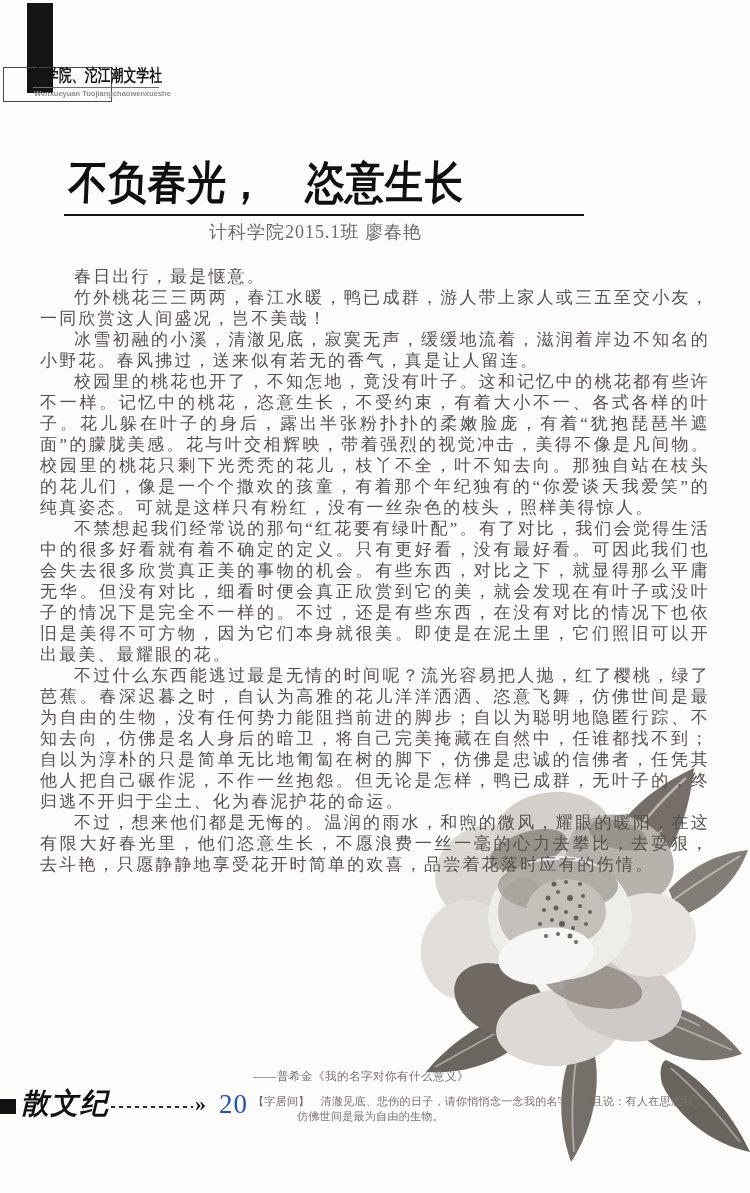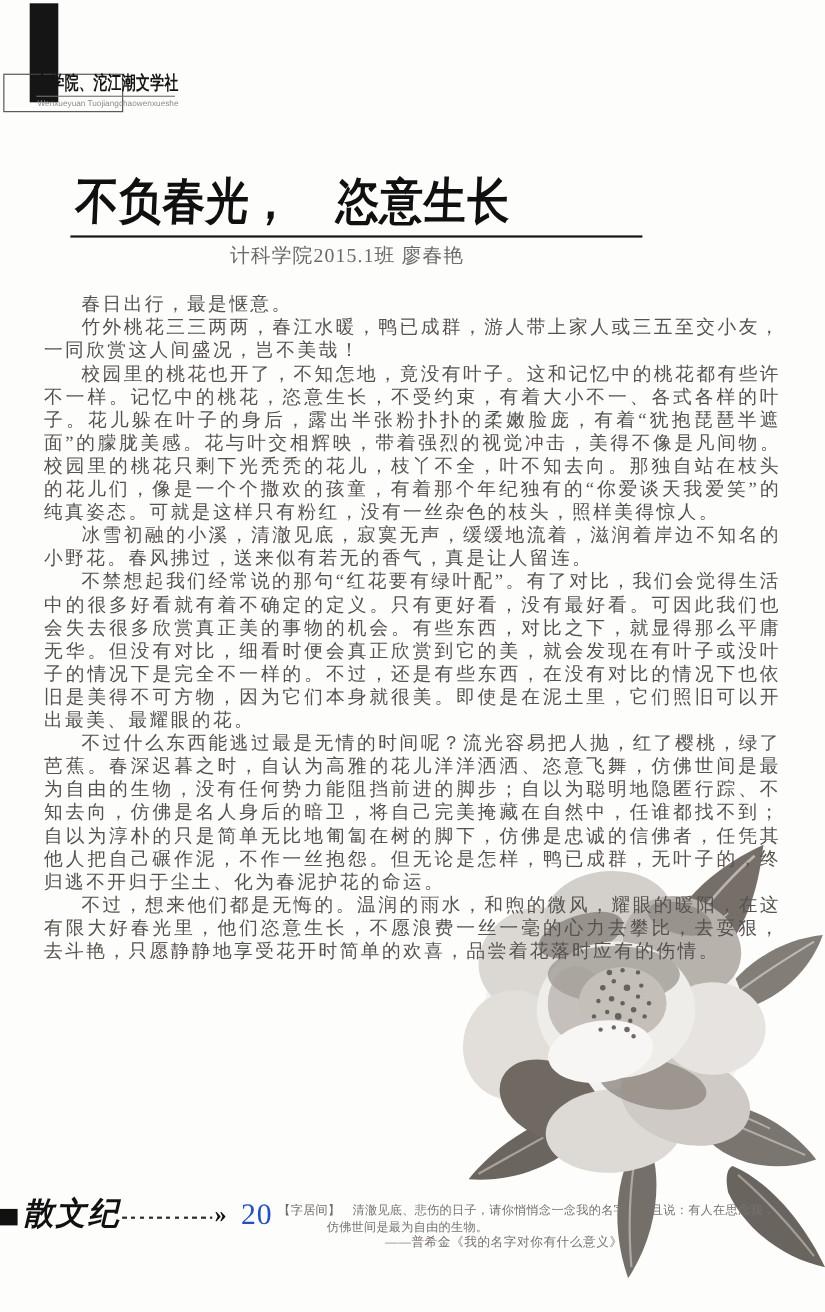--- a/index.html
+++ b/index.html
@@ -10,21 +10,21 @@
   }
   
   .black-bar { position:absolute; left:27px; top:3px; width:26px; height:90px; background:#151515; }
   .outline-box { position:absolute; left:3px; top:67px; width:107px; height:33px; border:1px solid #4a4a4a; }
   .brand-text {
     position:absolute; left:33px; top:64px; font-size:17px; font-weight:bold; color:#161616;
     white-space:nowrap; transform:scaleX(0.74); transform-origin:left top; letter-spacing:0.5px;
   }
   .brand-underline { position:absolute; left:33px; top:87px; width:126px; height:1px; background:#6f6f6f; }
   .brand-pinyin {
-    position:absolute; left:34px; top:89px; font-size:7.5px; font-weight:normal; color:#8d8d8d;
+    position:absolute; left:34px; top:89px; font-size:7.5px; font-weight:bold; color:#8d8d8d;
     font-family:"Liberation Sans","DejaVu Sans",sans-serif; white-space:nowrap;
   }
   
   .article-title {
     position:absolute; left:70px; top:156px; font-size:45px; line-height:54px; font-weight:900;
     color:#101010; white-space:nowrap; transform:scaleX(0.86) skewX(-3deg); transform-origin:left top;
     letter-spacing:1px;
   }
   .title-underline { position:absolute; left:64px; top:214px; width:520px; height:2px; background:#161616; }
   .byline {
@@ -52,21 +52,21 @@
   }
   .footer-arrow { position:absolute; left:195px; top:1091px; font-size:22px; font-weight:bold; color:#111; z-index:3; }
   .footer-page { position:absolute; left:219px; top:1089px; font-size:27px; color:#1d4ed8; letter-spacing:1px; z-index:3; }
   .footer-quote {
     position:absolute; left:253px; top:1094px; width:430px; z-index:3;
     font-size:11px; line-height:15px; color:#767270; letter-spacing:0.3px; white-space:nowrap;
   }
   .footer-quote .label { color:#6d6966; margin-right:11px; }
   .footer-quote .line2 { padding-left:44px; }
   .footer-attr {
-    position:absolute; left:253px; top:1122px; width:410px; text-align:center; z-index:3;
+    position:absolute; left:253px; top:1069px; width:410px; text-align:left; z-index:3;
     font-size:11.5px; color:#767270; letter-spacing:0.5px; white-space:nowrap;
   }
 </style>
 </head>
 <body>
 
 <div class="page">
 
   <div class="black-bar"></div>
   <div class="outline-box"></div>
@@ -74,22 +74,22 @@
   <div class="brand-underline"></div>
   <div class="brand-pinyin">Wenxueyuan Tuojiangchaowenxueshe</div>
 
   <div class="article-title">不负春光，　恣意生长</div>
   <div class="title-underline"></div>
   <div class="byline">计科学院2015.1班  廖春艳</div>
 
   <div class="article">
       <p>春日出行，最是惬意。</p>
       <p>竹外桃花三三两两，春江水暖，鸭已成群，游人带上家人或三五至交小友，一同欣赏这人间盛况，岂不美哉！</p>
+      <p>冰雪初融的小溪，清澈见底，寂寞无声，缓缓地流着，滋润着岸边不知名的小野花。春风拂过，送来似有若无的香气，真是让人留连。</p>
       <p>校园里的桃花也开了，不知怎地，竟没有叶子。这和记忆中的桃花都有些许不一样。记忆中的桃花，恣意生长，不受约束，有着大小不一、各式各样的叶子。花儿躲在叶子的身后，露出半张粉扑扑的柔嫩脸庞，有着“犹抱琵琶半遮面”的朦胧美感。花与叶交相辉映，带着强烈的视觉冲击，美得不像是凡间物。校园里的桃花只剩下光秃秃的花儿，枝丫不全，叶不知去向。那独自站在枝头的花儿们，像是一个个撒欢的孩童，有着那个年纪独有的“你爱谈天我爱笑”的纯真姿态。可就是这样只有粉红，没有一丝杂色的枝头，照样美得惊人。</p>
-      <p>冰雪初融的小溪，清澈见底，寂寞无声，缓缓地流着，滋润着岸边不知名的小野花。春风拂过，送来似有若无的香气，真是让人留连。</p>
       <p>不禁想起我们经常说的那句“红花要有绿叶配”。有了对比，我们会觉得生活中的很多好看就有着不确定的定义。只有更好看，没有最好看。可因此我们也会失去很多欣赏真正美的事物的机会。有些东西，对比之下，就显得那么平庸无华。但没有对比，细看时便会真正欣赏到它的美，就会发现在有叶子或没叶子的情况下是完全不一样的。不过，还是有些东西，在没有对比的情况下也依旧是美得不可方物，因为它们本身就很美。即使是在泥土里，它们照旧可以开出最美、最耀眼的花。</p>
       <p>不过什么东西能逃过最是无情的时间呢？流光容易把人抛，红了樱桃，绿了芭蕉。春深迟暮之时，自认为高雅的花儿洋洋洒洒、恣意飞舞，仿佛世间是最为自由的生物，没有任何势力能阻挡前进的脚步；自以为聪明地隐匿行踪、不知去向，仿佛是名人身后的暗卫，将自己完美掩藏在自然中，任谁都找不到；自以为淳朴的只是简单无比地匍匐在树的脚下，仿佛是忠诚的信佛者，任凭其他人把自己碾作泥，不作一丝抱怨。但无论是怎样，鸭已成群，无叶子的，终归逃不开归于尘土、化为春泥护花的命运。</p>
       <p>不过，想来他们都是无悔的。温润的雨水，和煦的微风，耀眼的暖阳，在这有限大好春光里，他们恣意生长，不愿浪费一丝一毫的心力去攀比，去耍狠，去斗艳，只愿静静地享受花开时简单的欢喜，品尝着花落时应有的伤情。</p>
     </div>
 
   <svg class="flower" viewBox="0 0 342 408" aria-hidden="true">
 
     <g>
       <path d="M185,125 C195,75 228,35 286,8 C280,62 263,106 214,136 C199,143 189,137 185,125 Z" fill="#766f69"></path>
       <path d="M196,114 C221,78 247,45 278,18" stroke="#b9b4ae" stroke-width="2.5" fill="none"></path>

